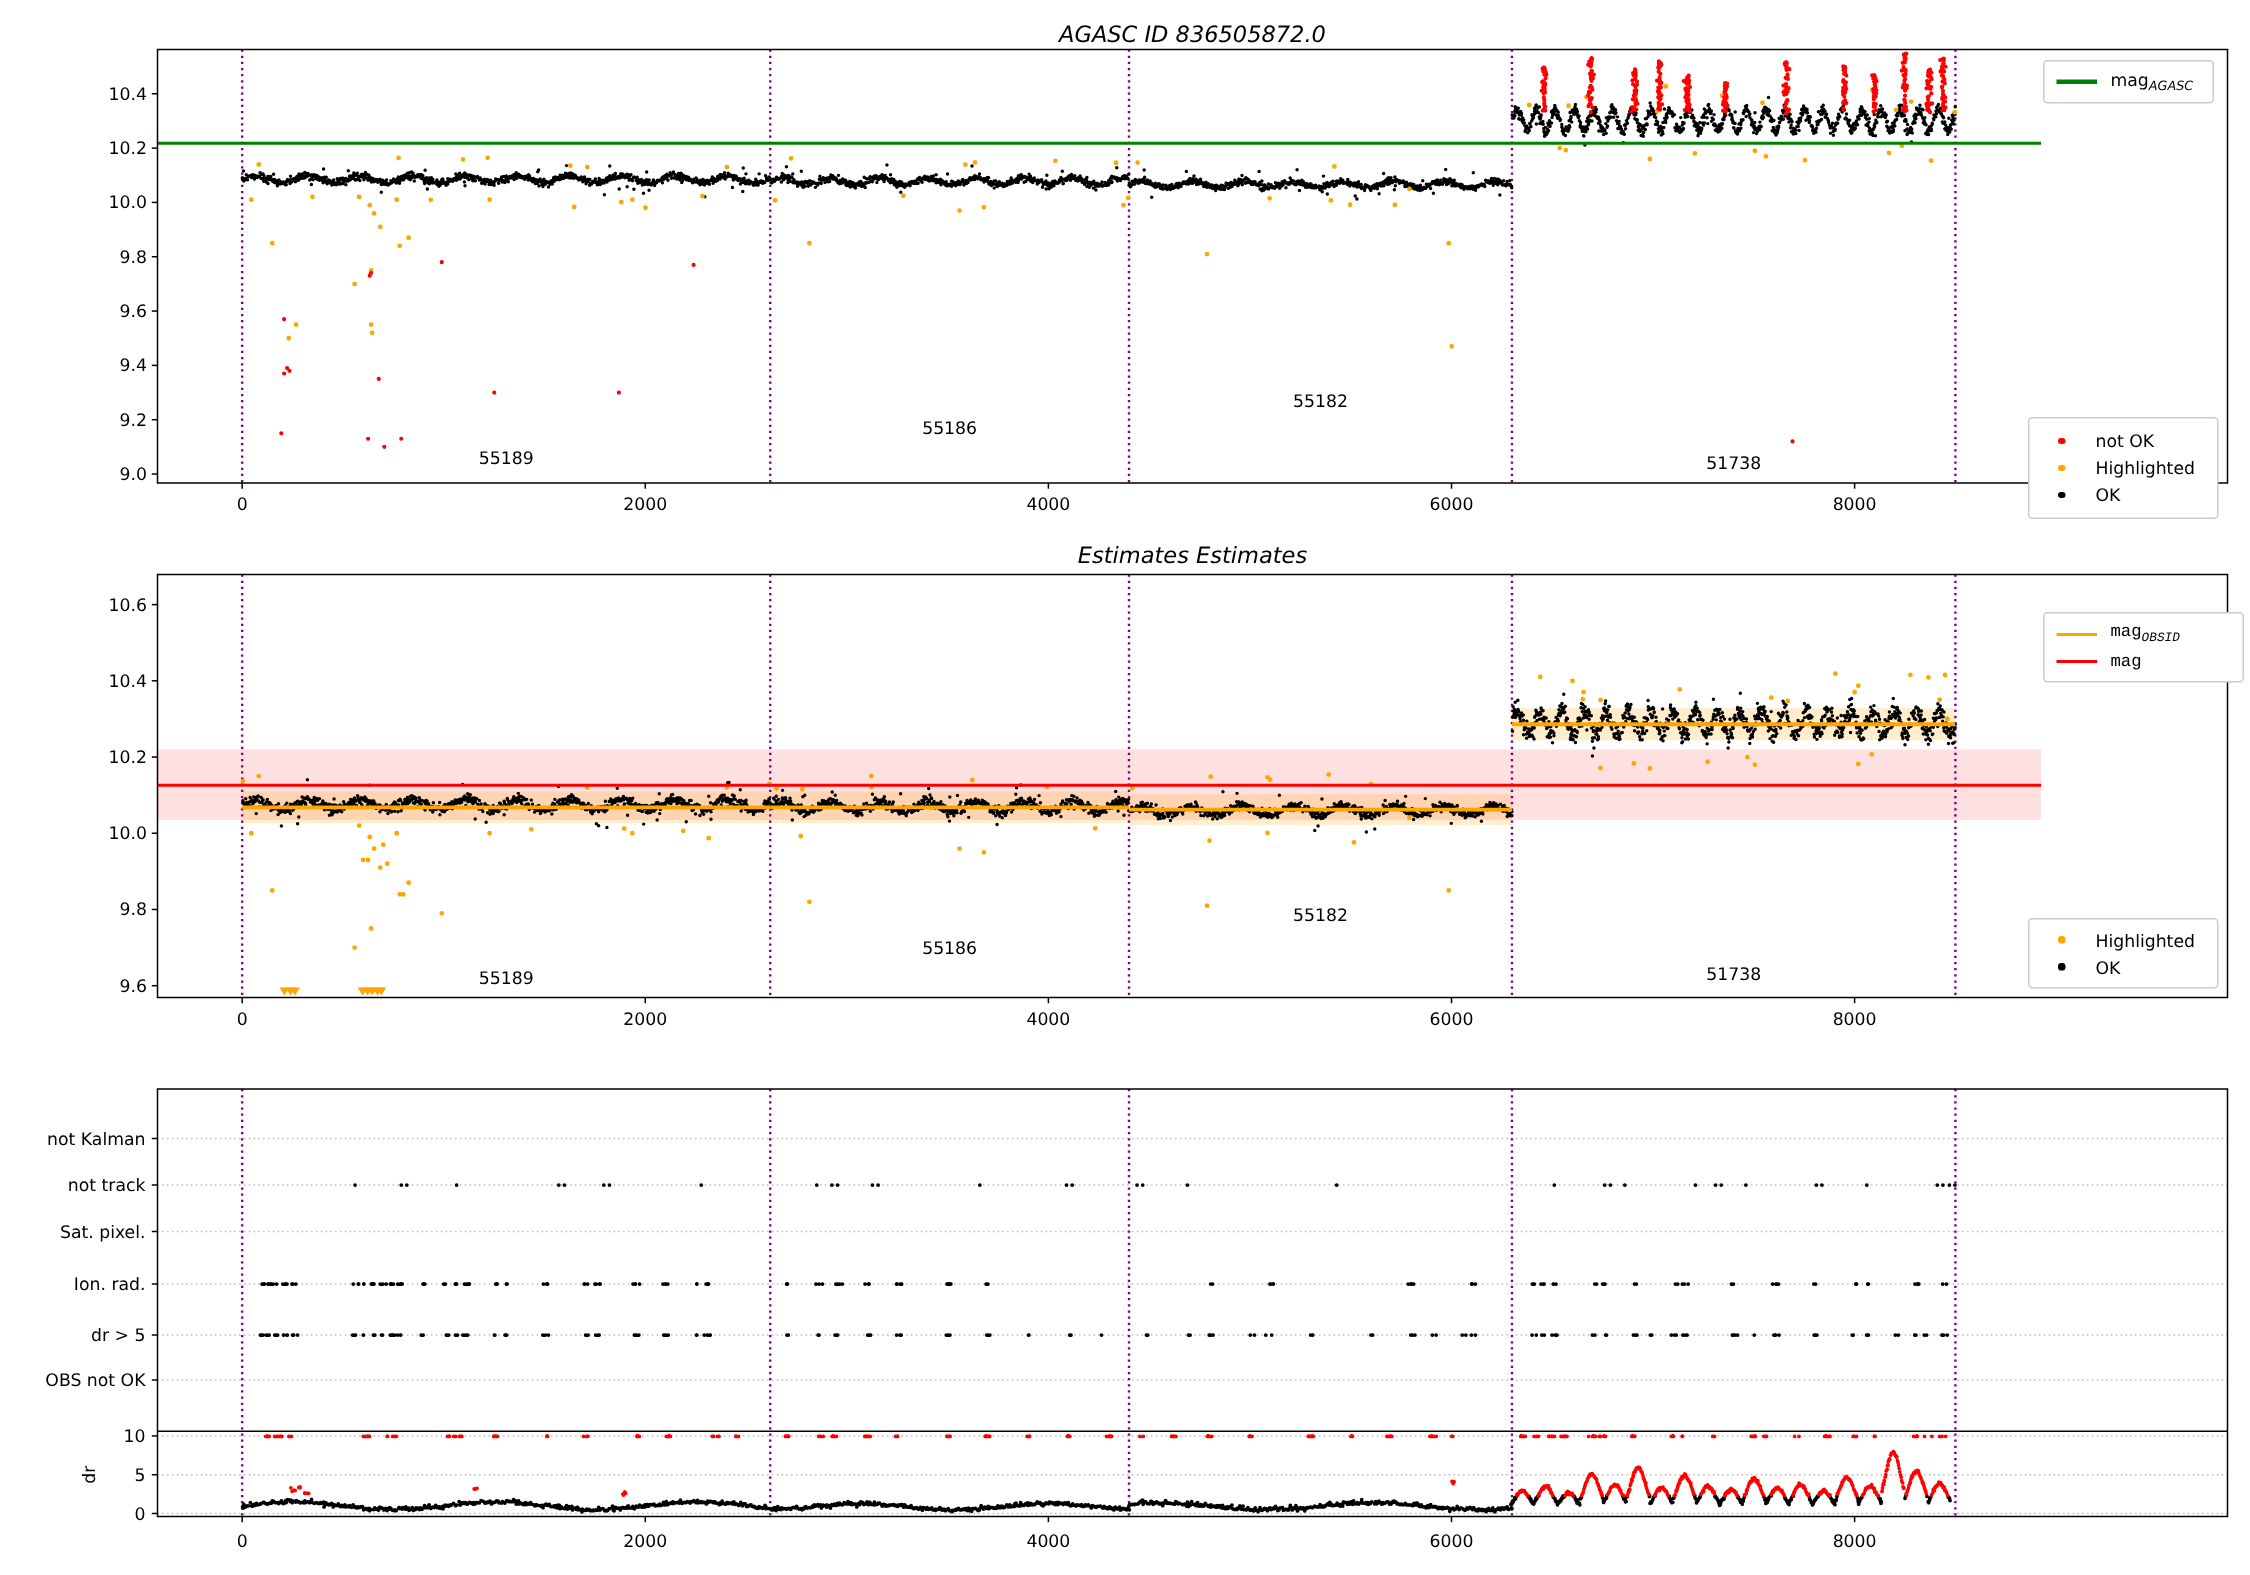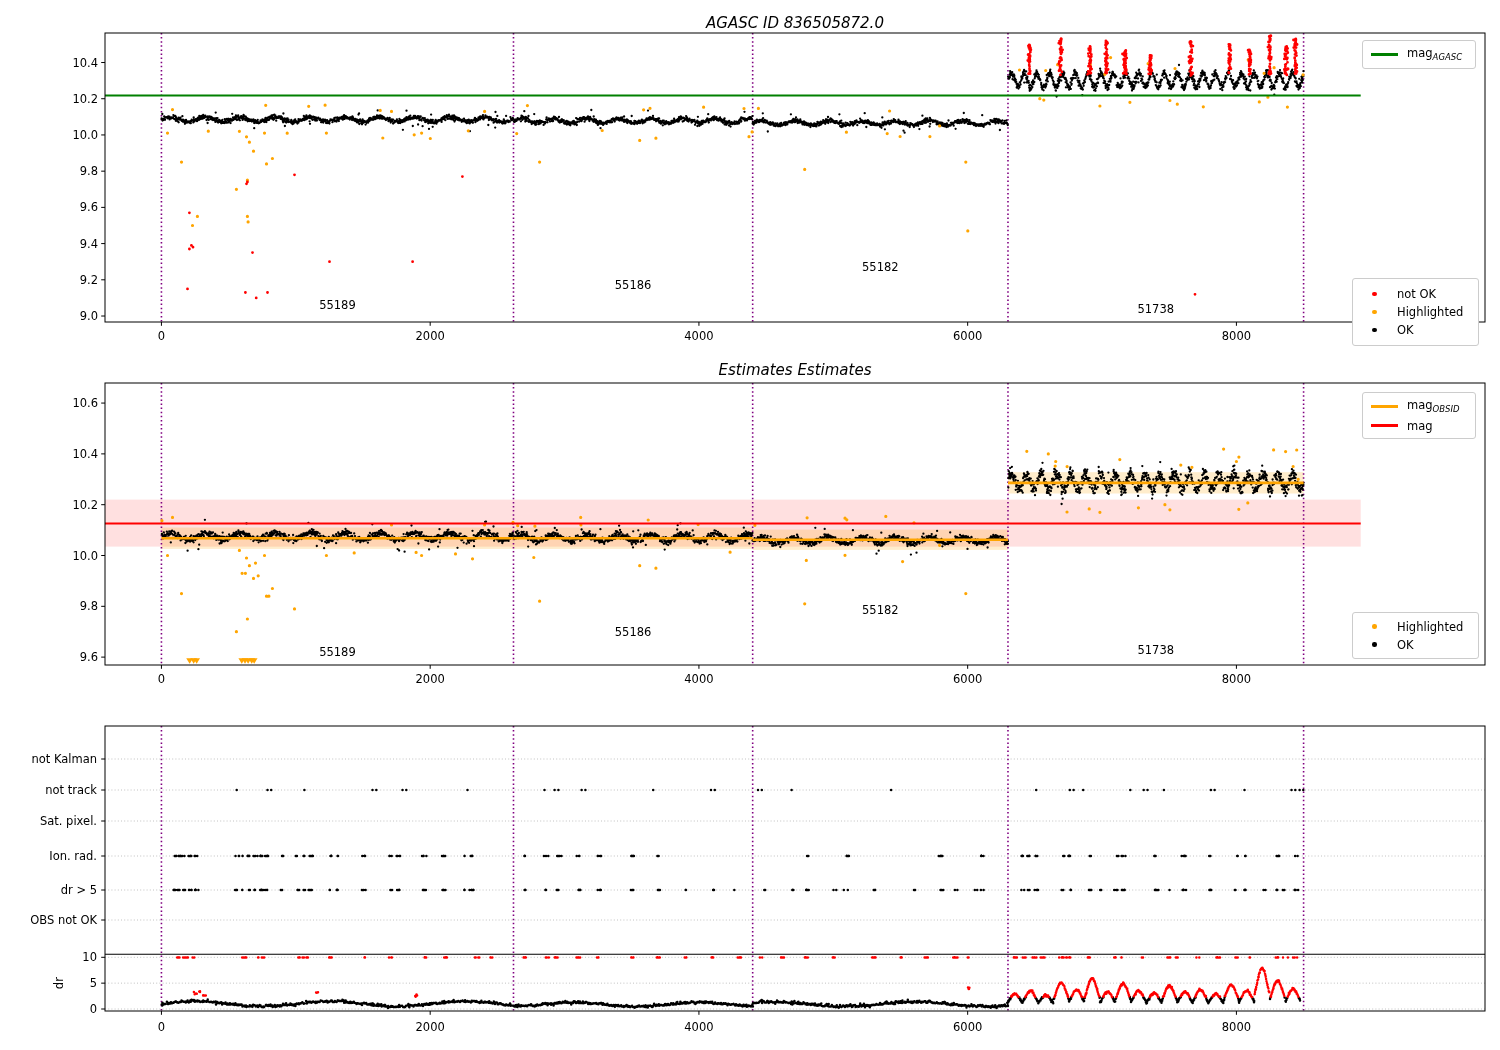--- a/index.html
+++ b/index.html
@@ -186,21 +186,21 @@
         </span>
         <span>Highlighted</span>
       </div>
       <div class="li">
         <span class="mk">
           <span class="mdot" style="background: rgb(0, 0, 0);"></span>
         </span>
         <span>OK</span>
       </div>
     </div>
-  <div class="legend" id="leg-p2-line" style="left:1362px;top:392px;width:114px;height:47px;">
+  <div class="legend" id="leg-p2-line" style="left:1362px;top:408px;width:134px;height:47px;font-family:Liberation Mono, monospace;">
       <div class="li">
         <span class="mk">
           <span class="mline" style="background: rgb(255, 165, 0);"></span>
         </span>
         <span>mag<sub>OBSID</sub></span>
       </div>
       <div class="li">
         <span class="mk">
           <span class="mline" style="background: rgb(255, 0, 0);"></span>
         </span>

